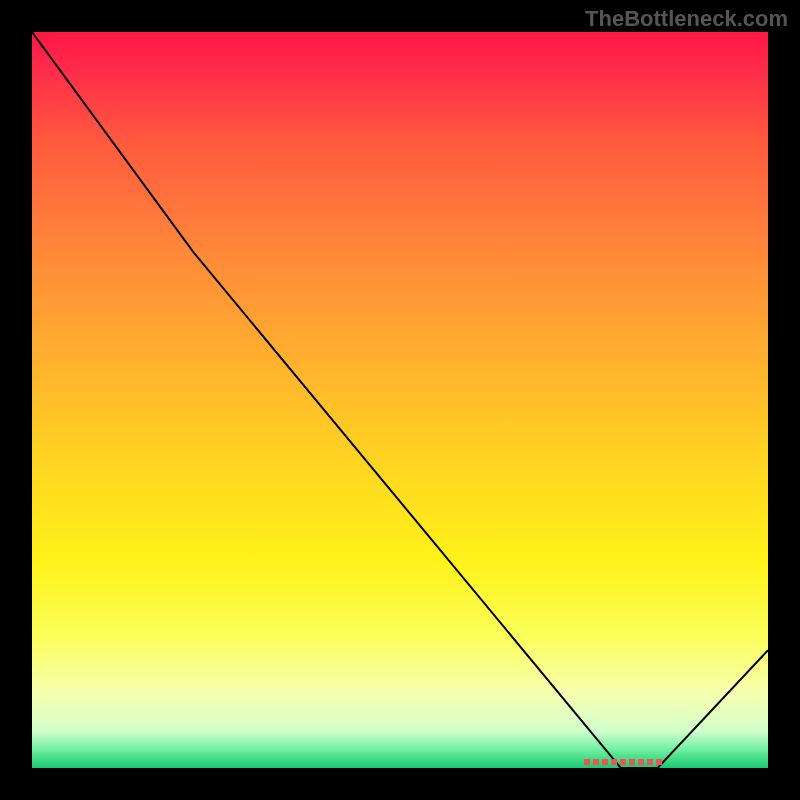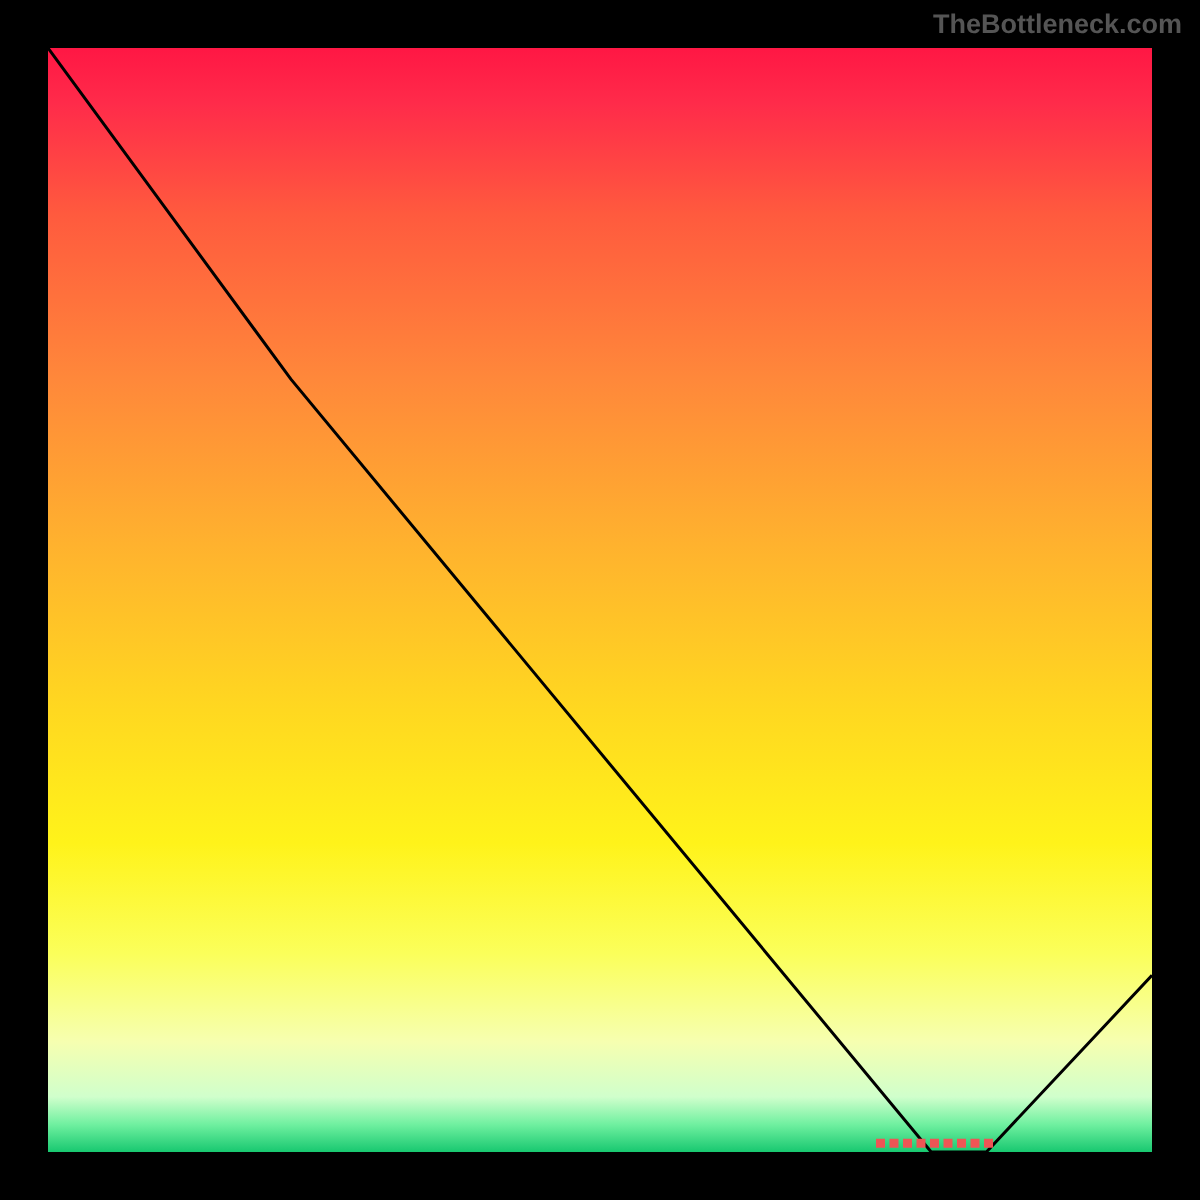--- a/index.html
+++ b/index.html
@@ -15,21 +15,21 @@
     position: relative;
     width: 800px;
     height: 800px;
     background: #000000;
   }
   .watermark {
     position: absolute;
     top: 6px;
     right: 12px;
     color: #555555;
-    font-size: 18px;
+    font-size: 22px;
     font-weight: bold;
     z-index: 50;
     user-select: none;
   }
   .plot-frame {
     position: absolute;
     left: 32px;
     top: 32px;
     width: 736px;
     height: 736px;

